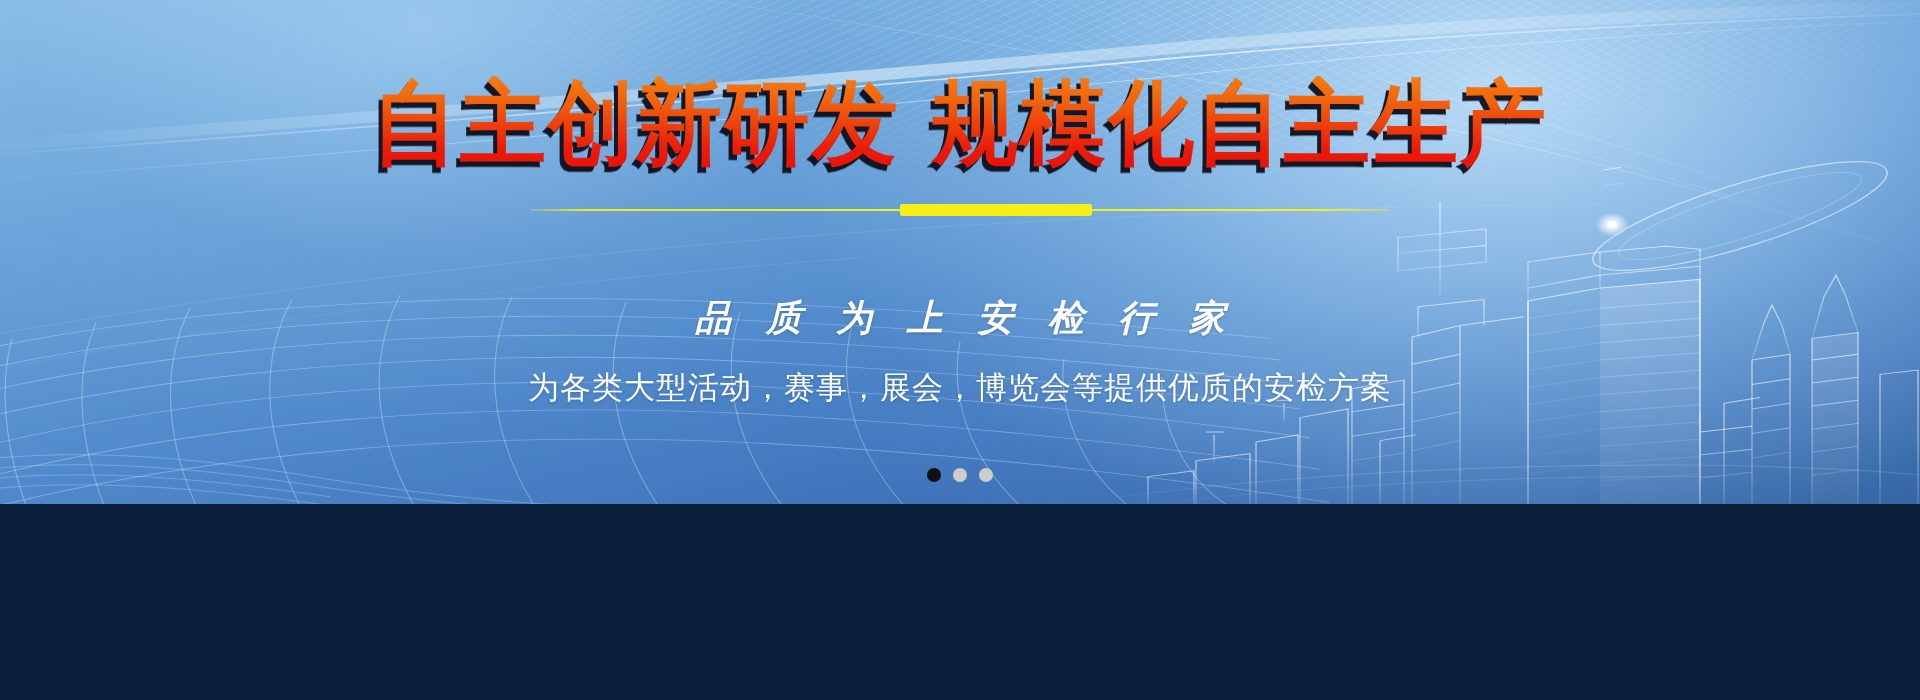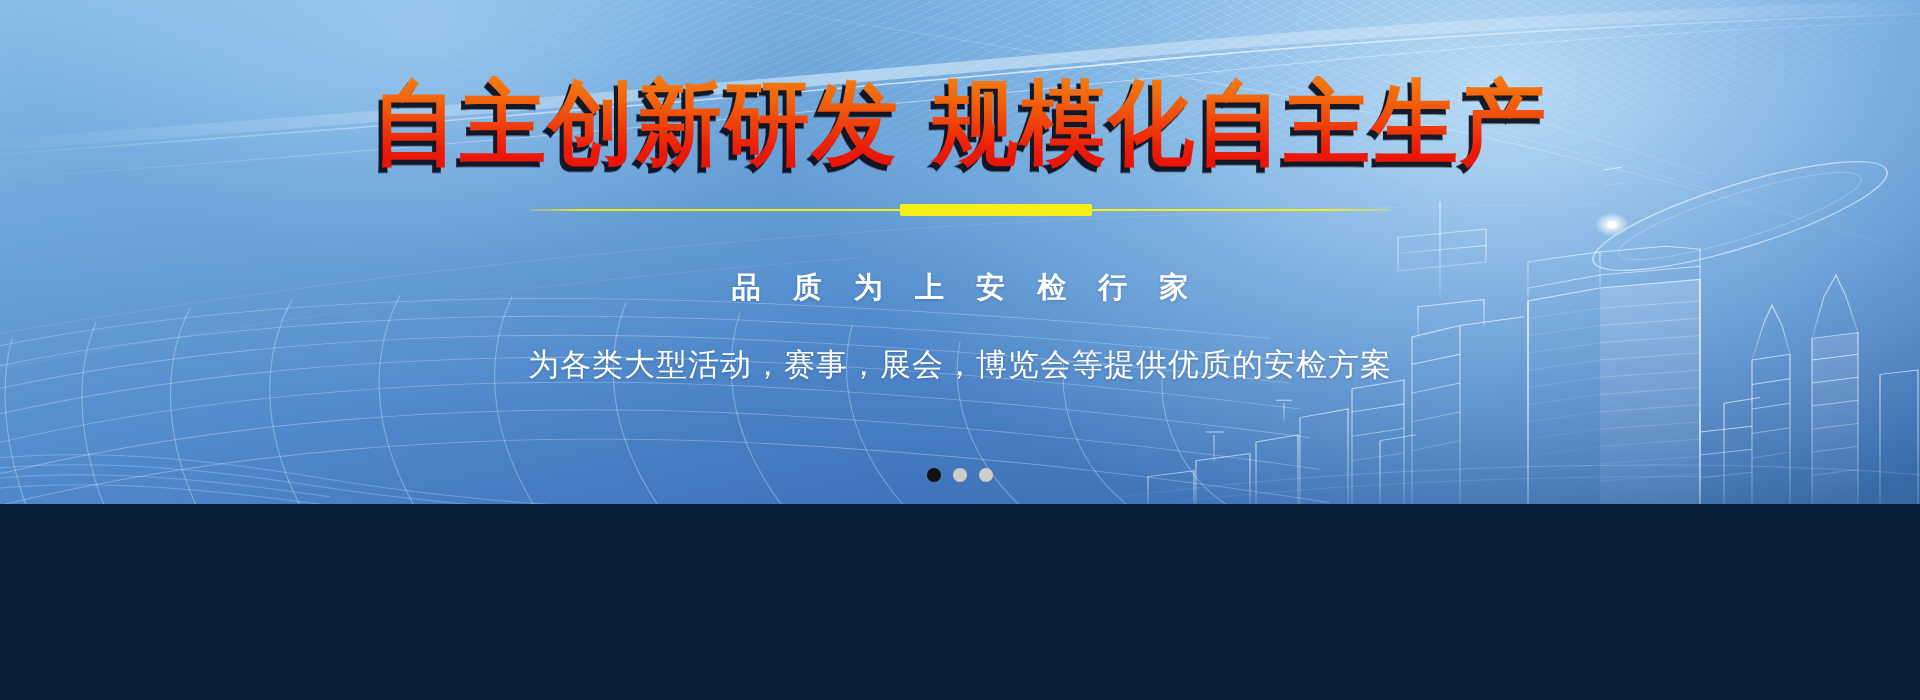--- a/index.html
+++ b/index.html
@@ -100,33 +100,34 @@
     background:linear-gradient(90deg, rgba(240,232,40,0.25) 0%, #f1e816 6%, #f7f018 50%, #f7f018 92%, rgba(240,232,40,0.35) 100%);
   }
   .divider .thick{
     position:absolute;
     left:370px; top:0px; width:192px; height:12px;
     background:#f6ef17;
     border-radius:2px;
   }
 
   .tagline{
-    margin-top:52px;
+    margin-top:78px;
     font-family:"DejaVu Sans", sans-serif;
-    font-size:29px;
+    font-size:36px;
     font-weight:700;
     color:#ffffff;
     letter-spacing:11px;
     text-indent:11px;
     white-space:nowrap;
     text-shadow:0 1px 3px rgba(20,50,95,0.30);
+    font-style:italic;
   }
 
   .description{
-    margin-top:36px;
+    margin-top:24px;
     font-family:"DejaVu Sans", sans-serif;
     font-size:31px;
     font-weight:400;
     color:#ffffff;
     letter-spacing:1px;
     white-space:nowrap;
     text-shadow:0 1px 3px rgba(20,50,95,0.30);
   }
 
   

